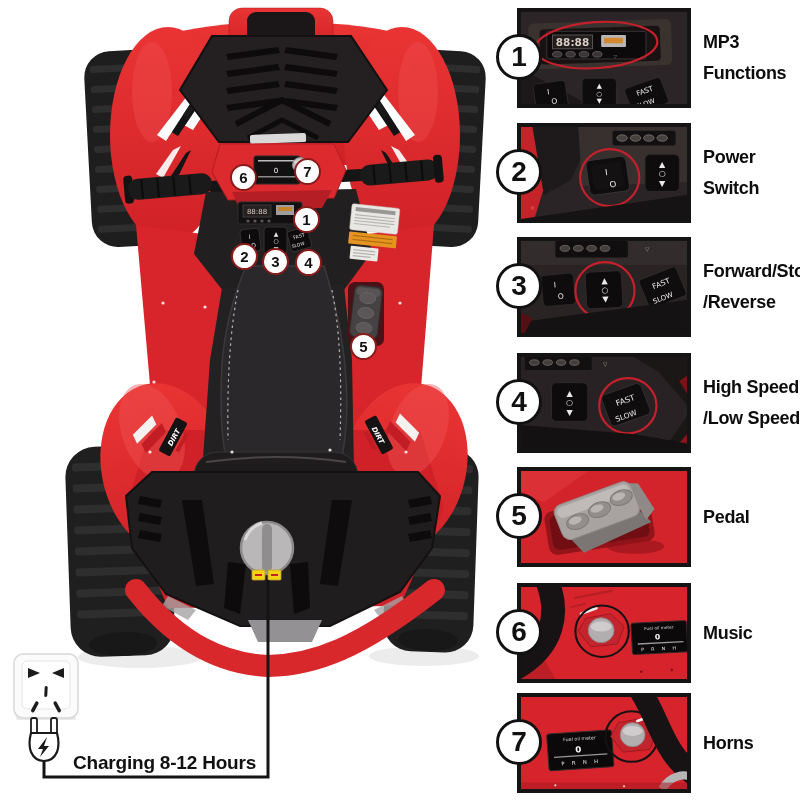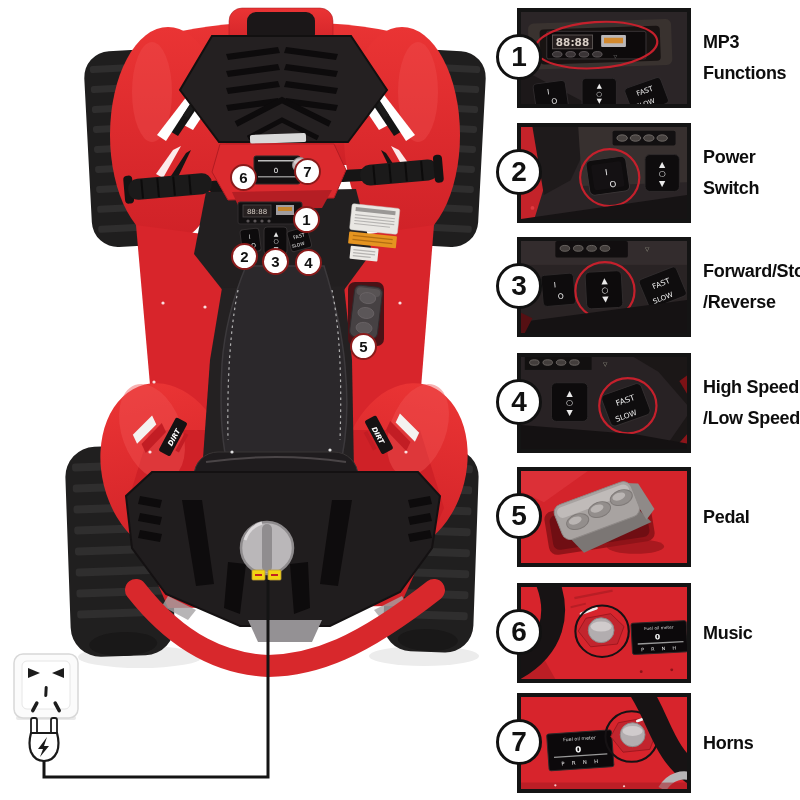--- a/index.html
+++ b/index.html
@@ -332,20 +332,21 @@
   <div class="mc" style="left:350px;top:333px;">
       <span>5</span>
     </div>
   <div class="mc" style="left:230px;top:164px;">
       <span>6</span>
     </div>
   <div class="mc" style="left:294px;top:158px;">
       <span>7</span>
     </div>
 
+  <div class="charge-label">Charging 8-12 Hours</div>
 
   <div class="prow" style="top:8px;">
     <div class="thumb">
       <svg width="166" height="92" viewBox="0 0 174 100" preserveAspectRatio="none">
         <rect width="174" height="100" fill="#2b2527"></rect>
         <polygon points="0,62 70,100 0,100" fill="#1c1819"></polygon>
         <rect x="8" y="10" width="150" height="50" rx="6" fill="#39322f" transform="rotate(-2 83 35)"></rect>
         <rect x="20" y="17" width="126" height="38" rx="4" fill="#181312" transform="rotate(-2 83 36)"></rect>
         <rect x="27" y="21" width="104" height="30" rx="2" fill="#0d0a0b" stroke="#3c3739" stroke-width="1"></rect>
         <rect x="33" y="25" width="42" height="15" fill="#231c1c" stroke="#5c5654" stroke-width="1"></rect>

